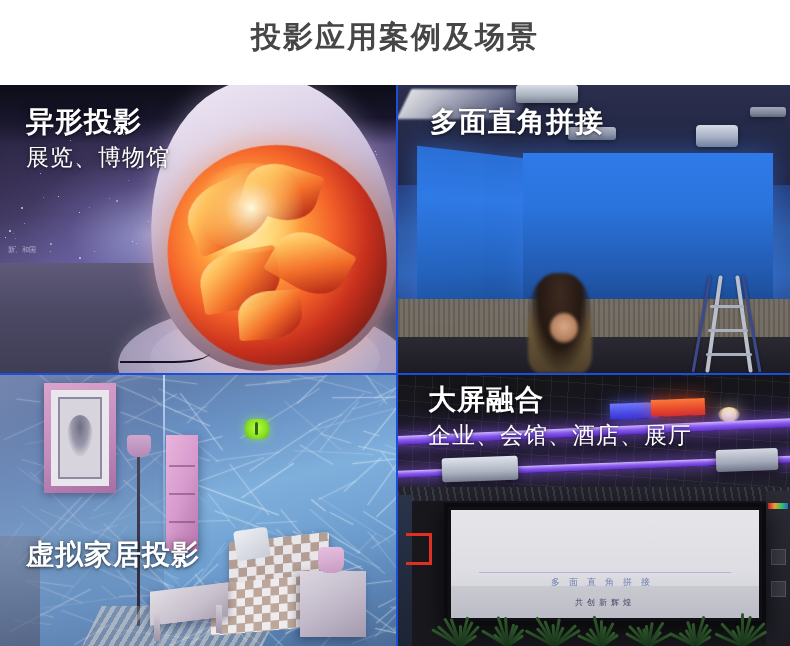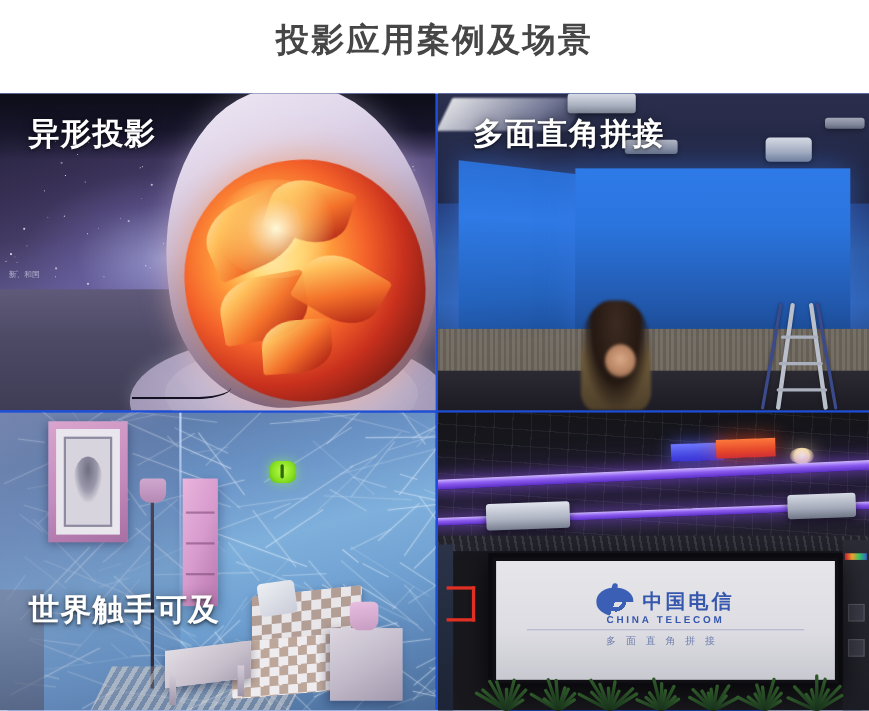--- a/index.html
+++ b/index.html
@@ -628,20 +628,21 @@
         <div class="tl-petal" style="left:186px;top:96px;width:86px;height:62px;transform:rotate(-24deg);"></div>
         <div class="tl-petal" style="left:244px;top:80px;width:74px;height:54px;transform:rotate(18deg);"></div>
         <div class="tl-petal" style="left:200px;top:166px;width:80px;height:58px;transform:rotate(-10deg);"></div>
         <div class="tl-petal" style="left:272px;top:150px;width:76px;height:56px;transform:rotate(30deg);"></div>
         <div class="tl-petal" style="left:238px;top:206px;width:64px;height:48px;transform:rotate(-4deg);"></div>
         <div class="tl-glow"></div>
         <div class="tl-cable"></div>
       </div>
       <div class="caption cap-tl">
         <div class="cap-title">异形投影</div>
+        <div class="cap-sub">展览、博物馆</div>
       </div>
     </div>
 
     <div class="panel tr">
       <div class="scene">
         <div class="tr-bg"></div>
         <div class="tr-ceiling"></div>
         <div class="tr-ceil-light"></div>
         <div class="tr-proj p1"></div>
         <div class="tr-proj p2"></div>
@@ -862,21 +863,21 @@
           <div class="bl-pillow"></div>
           <div class="bl-sofa-seat"></div>
         </div>
         <div class="bl-cabinet"></div>
         <div class="bl-vase2"></div>
         <div class="bl-table"></div>
         <div class="bl-table-leg" style="left:154px;top:238px;"></div>
         <div class="bl-table-leg" style="left:216px;top:230px;"></div>
       </div>
       <div class="caption cap-bl">
-        <div class="cap-title">世界触手可及</div>
+        <div class="cap-title">虚拟家居投影</div>
       </div>
     </div>
 
     <div class="panel br">
       <div class="scene">
         <div class="br-bg"></div>
         <div class="br-ceiling"></div>
         <div class="br-panel-blue"></div>
         <div class="br-panel-red"></div>
         <div class="br-downlight"></div>
@@ -886,27 +887,25 @@
         <div class="br-bigproj2"></div>
         <div class="br-truss"></div>
         <div class="br-sidewall"></div>
         <div class="br-rightwall"></div>
         <div class="br-colorbar"></div>
         <div class="br-rbox" style="top:174px;"></div>
         <div class="br-rbox" style="top:206px;"></div>
 
         <div class="br-screen-frame">
           <div class="br-screen">
-            <div class="br-logo-row">
-              <div class="br-logo-mark"></div>
-              <div class="br-logo-cn">中国电信</div>
-            </div>
-            <div class="br-logo-en">CHINA TELECOM</div>
             <div class="br-divider"></div>
             <div class="br-logo-slogan">多面直角拼接</div>
+            <div class="br-footer-band">
+              <div class="br-footer-txt">共创新辉煌</div>
+            </div>
           </div>
         </div>
 
         <div class="br-plants" id="br-plants">
             <div class="br-plant" style="left:0px">
               <i style="height:33px;transform:rotate(-60deg)"></i>
               <i style="height:30px;transform:rotate(-49deg)"></i>
               <i style="height:32px;transform:rotate(-30deg)"></i>
               <i style="height:29px;transform:rotate(-19deg)"></i>
               <i style="height:21px;transform:rotate(0deg)"></i>
@@ -977,16 +976,20 @@
               <i style="height:21px;transform:rotate(-14deg)"></i>
               <i style="height:33px;transform:rotate(0deg)"></i>
               <i style="height:31px;transform:rotate(15deg)"></i>
               <i style="height:23px;transform:rotate(29deg)"></i>
               <i style="height:32px;transform:rotate(44deg)"></i>
               <i style="height:28px;transform:rotate(59deg)"></i>
             </div>
           </div>
         <div class="br-redmark"></div>
       </div>
+      <div class="caption cap-br">
+        <div class="cap-title">大屏融合</div>
+        <div class="cap-sub">企业、会馆、酒店、展厅</div>
+      </div>
     </div>
 
   </div>
 </div>
 
 </body></html>

